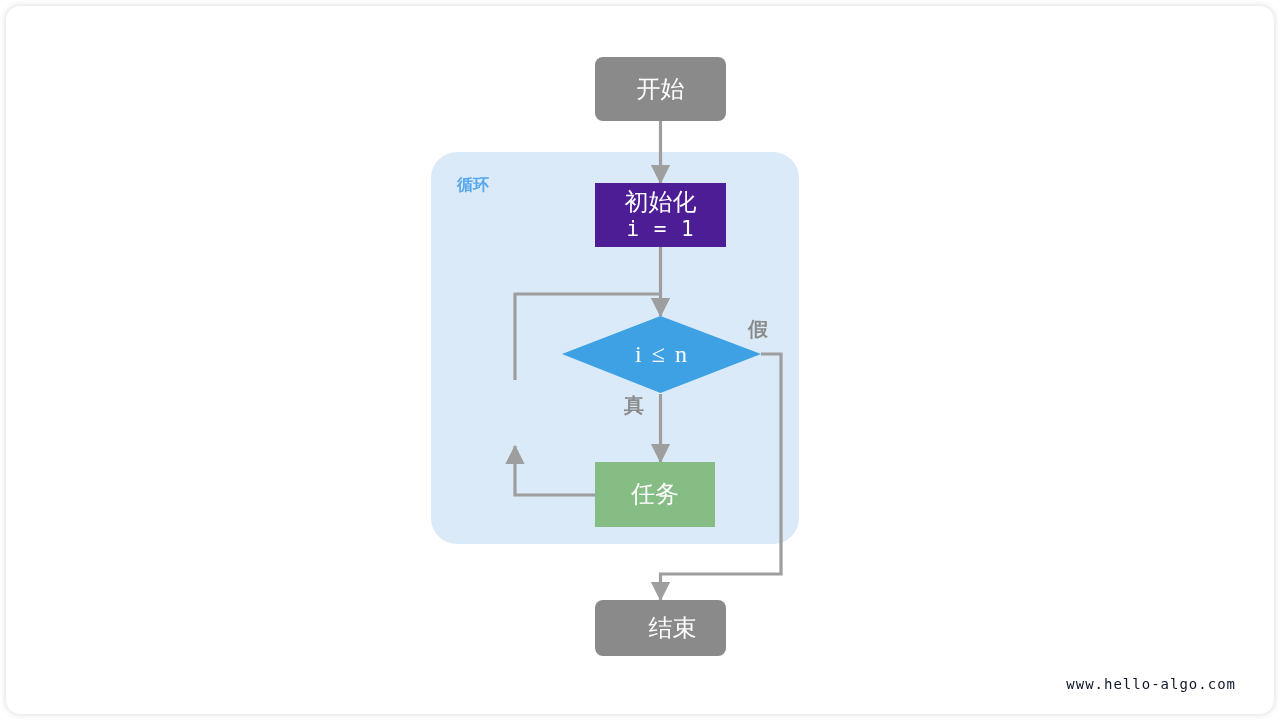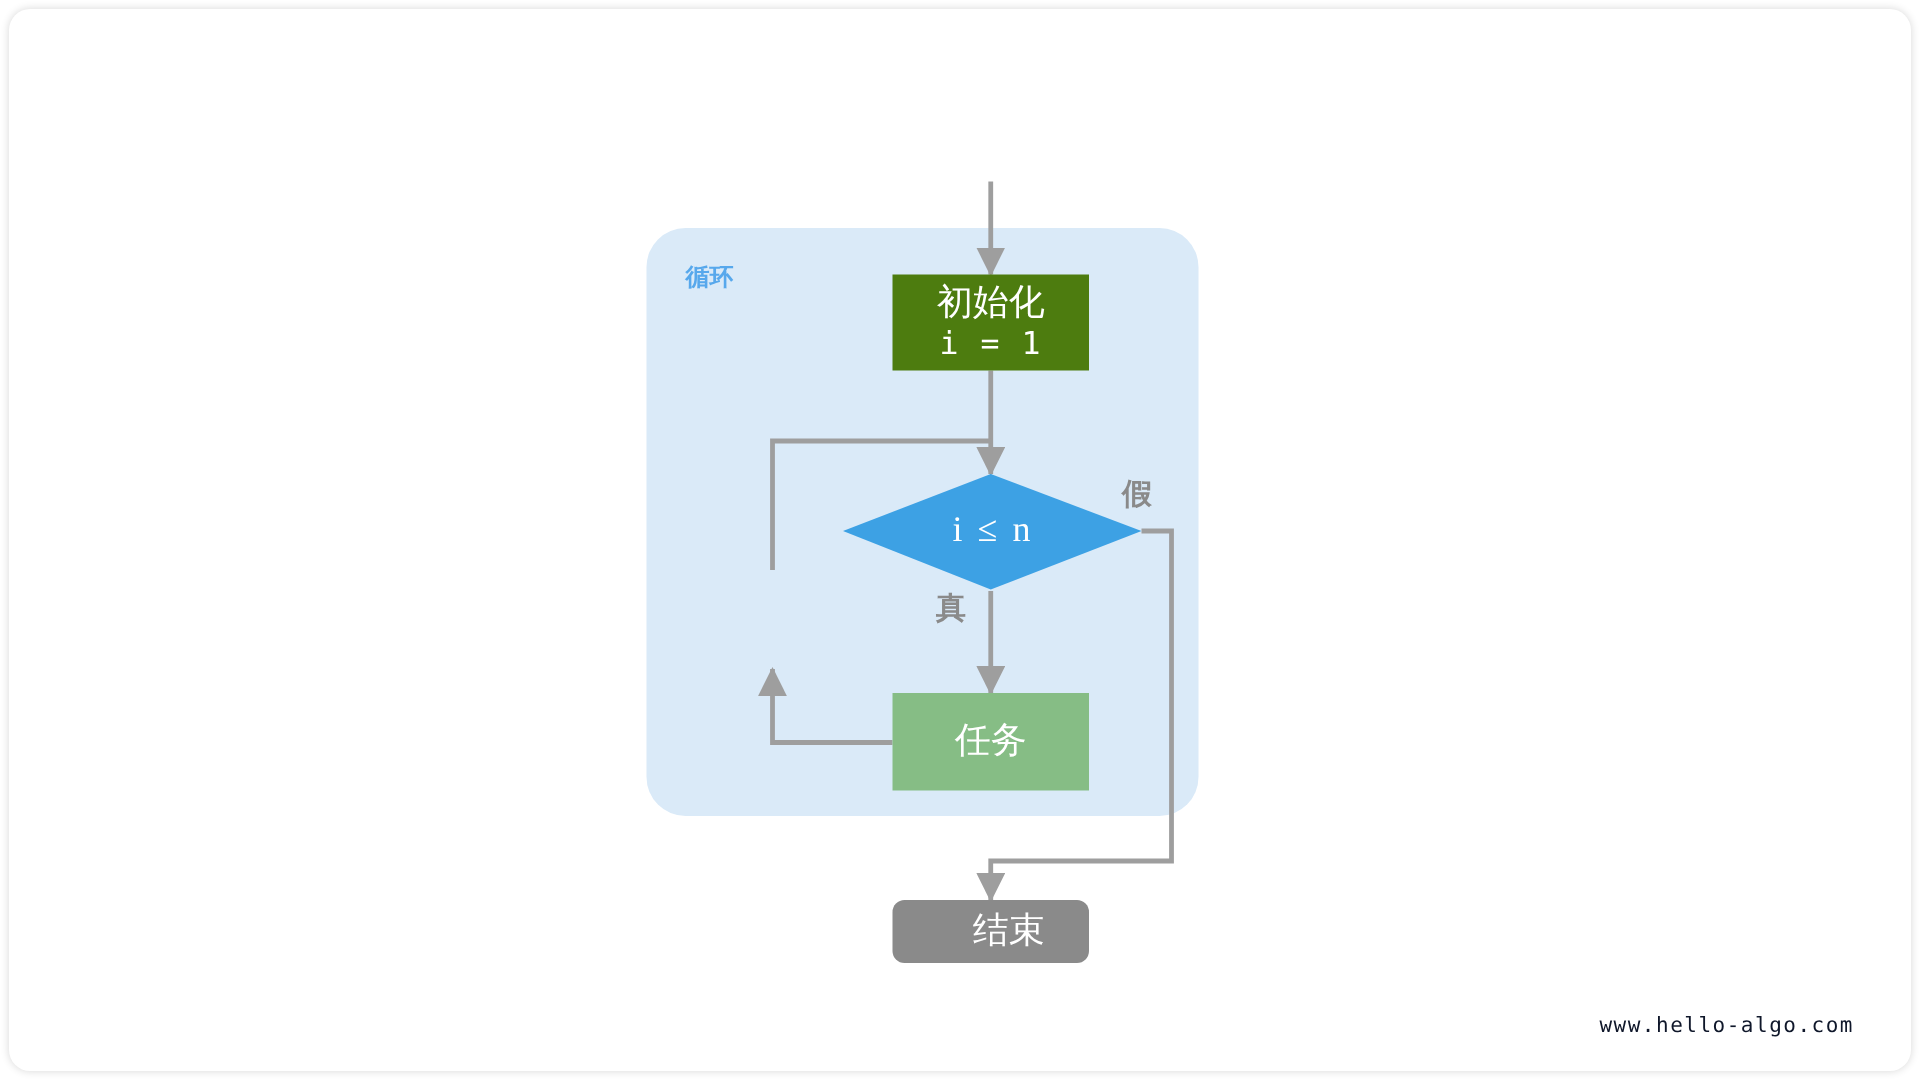--- a/index.html
+++ b/index.html
@@ -55,21 +55,21 @@
   .node .code {
     font-family: "DejaVu Sans Mono", monospace;
     font-size: 21px;
     letter-spacing: 1px;
   }
   .terminal {
     background: #8a8a8a;
     border-radius: 8px;
   }
   .process-blue {
-    background: #4d7c0f;
+    background: #4c1d95;
   }
   .process-green {
     background: #86bd85;
   }
   .loop-box {
     position: absolute;
     background: #daeaf8;
     border-radius: 26px;
   }
   .loop-label {
@@ -133,37 +133,40 @@
           <path d="M654.5,388 L654.5,456" marker-end="url(#arrow)"></path>
 
           <path d="M589,489 L509,489 L509,440" marker-end="url(#arrow)"></path>
 
           <path d="M509,374 L509,288 L654.5,288"></path>
 
           <path d="M755,348 L775,348 L775,568 L654.5,568 L654.5,594" marker-end="url(#arrow)"></path>
         </g>
       </svg>
 
+      <div class="node terminal" style="left:589px; top:51px; width:131px; height:64px;">
+        <span class="cn">开始</span>
+      </div>
 
       <div class="node process-blue" style="left:589px; top:177px; width:131px; height:64px;">
         <span class="cn">初始化</span>
         <span class="code">i = 1</span>
       </div>
 
       <svg class="flow" style="left:0; top:0;" viewBox="0 0 1280 720" xmlns="http://www.w3.org/2000/svg">
         <polygon points="654.5,310 755,348 654.5,387 556,348" fill="#3da1e4"></polygon>
       </svg>
       <div class="decision-text" style="left:656px; top:348px;">i ≤ n</div>
 
 
-      <div class="node process-green" style="left:589px; top:456px; width:131px; height:65px;">
+      <div class="node process-green" style="left:589px; top:456px; width:120px; height:65px;">
         <span class="cn">任务</span>
       </div>
 
-      <div class="node terminal" style="left:589px; top:594px; width:131px; height:42px;padding-left:24px;">
+      <div class="node terminal" style="left:589px; top:594px; width:131px; height:56px;padding-left:24px;">
         <span class="cn">结束</span>
       </div>
 
       <div class="edge-label" style="left:618px; top:386px;">真</div>
       <div class="edge-label" style="left:742px; top:310px;">假</div>
 
     </div>
 
     <div class="watermark">www.hello-algo.com</div>
   </div>

